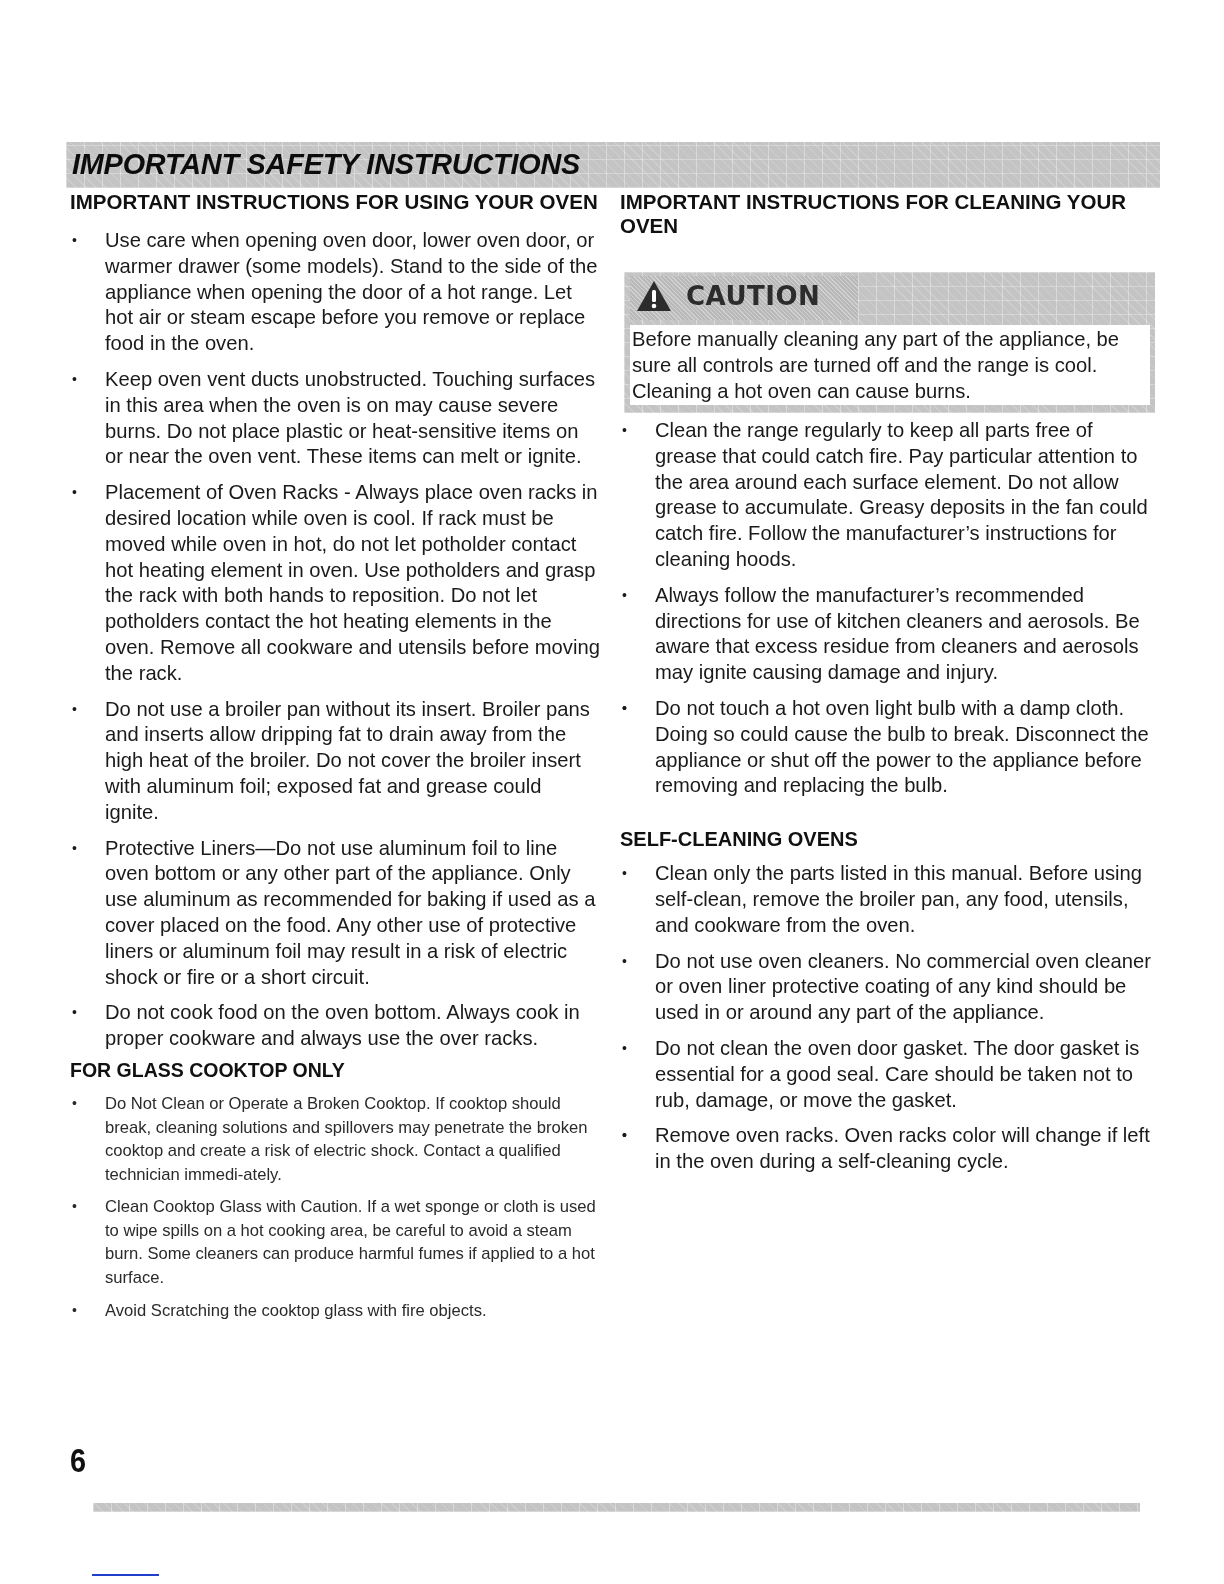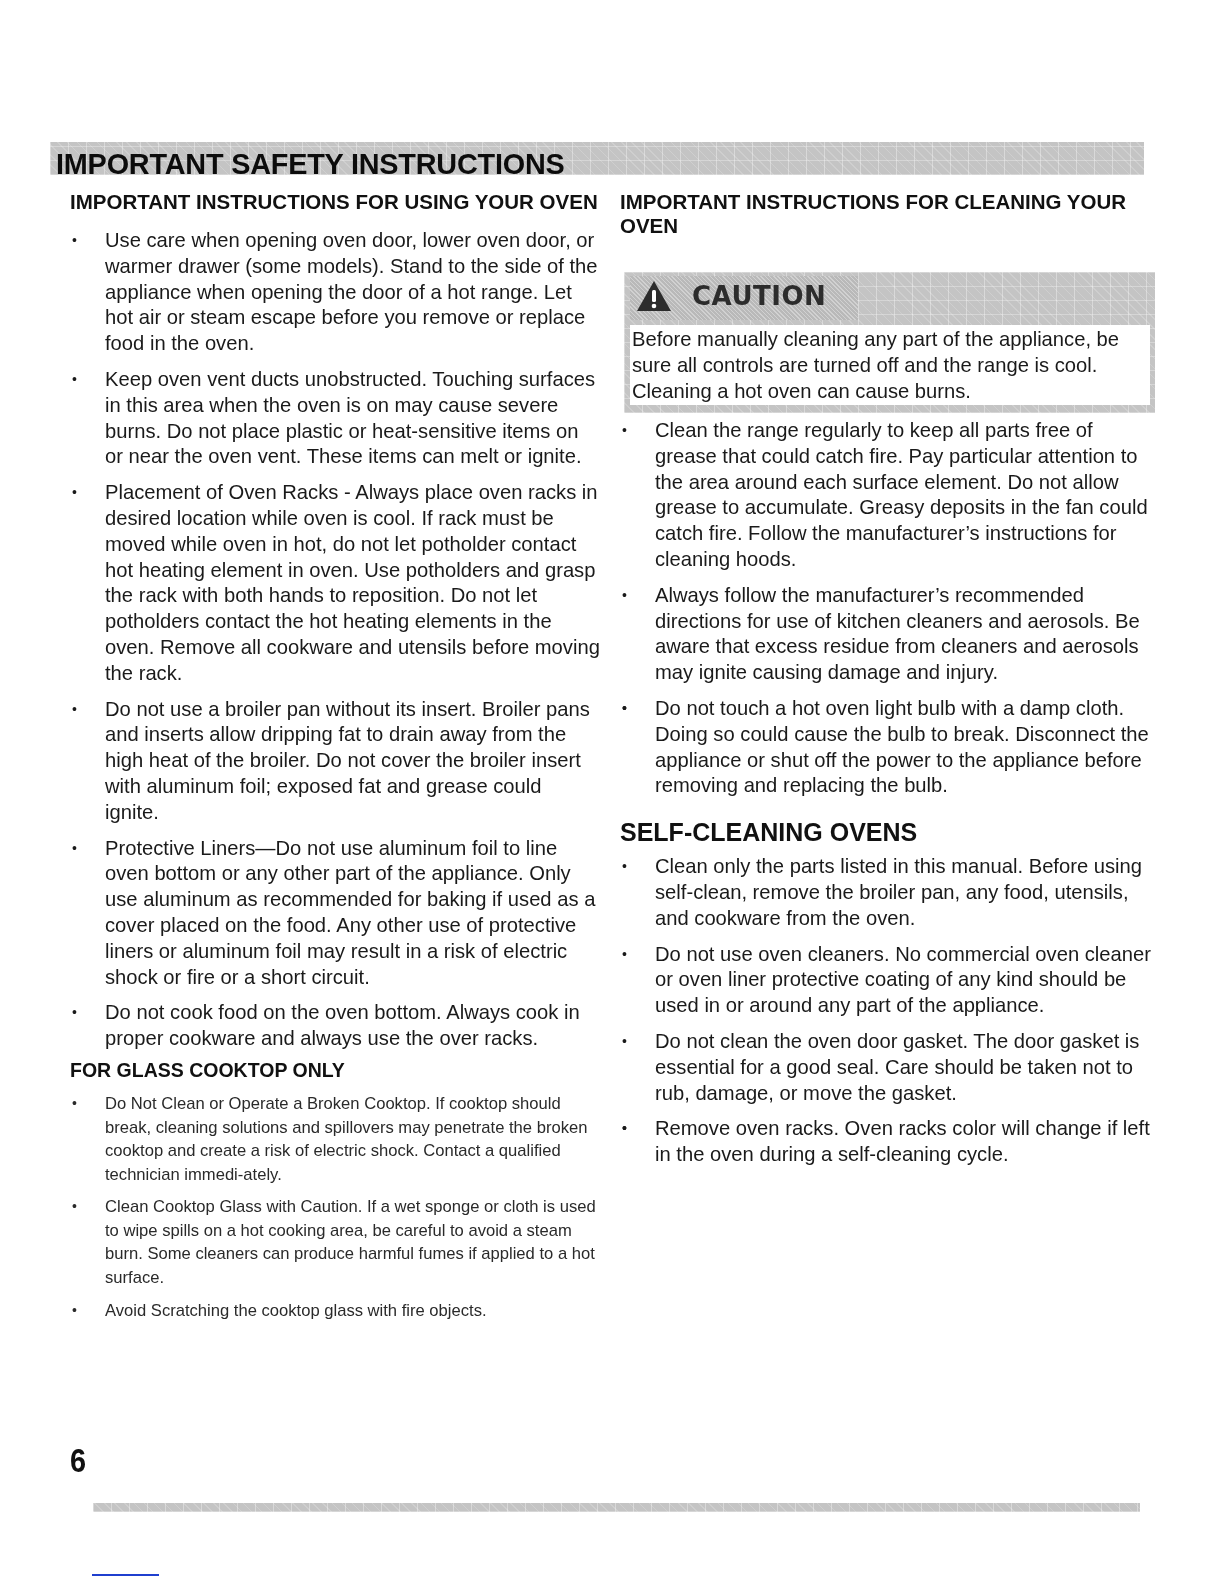--- a/index.html
+++ b/index.html
@@ -8,21 +8,21 @@
 
     .hatch {
       background-color: #c4c4c4;
       background-image:
         repeating-linear-gradient(90deg, rgba(255,255,255,0.35) 0 1px, transparent 1px 18px),
         repeating-linear-gradient(0deg, rgba(255,255,255,0.30) 0 1px, transparent 1px 14px),
         repeating-linear-gradient(45deg, rgba(255,255,255,0.18) 0 1px, transparent 1px 7px);
     }
 
     .page-banner {
-      position: absolute; left: 50px; top: 142px; width: 1094px; height: 33px;
+      position: absolute; left: 66px; top: 142px; width: 1094px; height: 46px; font-style: italic;
     }
     .page-banner-title {
       position: absolute; left: 6px; top: 2px;
       font-family: "Liberation Sans", sans-serif; font-weight: bold;
       font-size: 30px; line-height: 40px; letter-spacing: -0.2px; color: #0c0c0c;
       transform: scaleX(0.96); transform-origin: left center;
     }
 
     .col { position: absolute; top: 190px; }
     .col-left { left: 70px; width: 530px; }
@@ -43,21 +43,21 @@
 
     .caution-box {
       position: absolute; left: 624px; top: 272px; width: 531px; height: 141px;
     }
     .caution-label-bg {
       position: absolute; left: 6px; top: 4px; width: 228px; height: 44px;
       background-color: #b9b9b9;
       background-image: repeating-linear-gradient(45deg, rgba(255,255,255,0.35) 0 1px, transparent 1px 3px);
     }
     .caution-label {
-      position: absolute; left: 12px; top: 8px; display: flex; align-items: center; gap: 20px;
+      position: absolute; left: 12px; top: 8px; display: flex; align-items: center; gap: 14px;
     }
     .caution-label .warn-icon { width: 36px; height: 32px; display: block; }
     .caution-label-text {
       font-family: "DejaVu Sans", sans-serif; font-weight: bold; font-size: 26px;
       color: #2c2c2c; letter-spacing: 0.5px;
     }
     .caution-body {
       position: absolute; left: 6px; top: 53px; width: 520px; height: 80px;
       background: #ffffff; padding: 2px 0 0 2px; box-sizing: border-box;
       font-size: 20.2px; line-height: 25.8px; color: #1a1a1a;
@@ -116,21 +116,21 @@
   <div class="caution-body">Before manually cleaning any part of the appliance, be sure all controls are turned off and the range is cool. Cleaning a hot oven can cause burns.</div>
 </div>
 
 <div class="col col-right" style="top:418px;">
   <ul class="bullets">
     <li><span class="dot">•</span><span>Clean the range regularly to keep all parts free of grease that could catch fire. Pay particular attention to the area around each surface element. Do not allow grease to accumulate. Greasy deposits in the fan could catch fire. Follow the manufacturer’s instructions for cleaning hoods.</span></li>
     <li><span class="dot">•</span><span>Always follow the manufacturer’s recommended directions for use of kitchen cleaners and aerosols. Be aware that excess residue from cleaners and aerosols may ignite causing damage and injury.</span></li>
     <li><span class="dot">•</span></li>
     <li><span class="dot">•</span><span>Do not touch a hot oven light bulb with a damp cloth. Doing so could cause the bulb to break. Disconnect the appliance or shut off the power to the appliance before removing and replacing the bulb.</span></li>
   </ul>
-  <h3 class="section-heading" style="font-size:25px; margin-top:21px;">SELF-CLEANING OVENS</h3>
+  <h3 class="section-heading" style="font-size:20px; margin-top:28px;">SELF-CLEANING OVENS</h3>
   <ul class="bullets" style="margin-top:10px;">
     <li><span class="dot">•</span><span>Clean only the parts listed in this manual. Before using self-clean, remove the broiler pan, any food, utensils, and cookware from the oven.</span></li>
     <li><span class="dot">•</span><span>Do not use oven cleaners. No commercial oven cleaner or oven liner protective coating of any kind should be used in or around any part of the appliance.</span></li>
     <li><span class="dot">•</span><span>Do not clean the oven door gasket. The door gasket is essential for a good seal. Care should be taken not to rub, damage, or move the gasket.</span></li>
     <li><span class="dot">•</span></li>
     <li><span class="dot">•</span><span>Remove oven racks. Oven racks color will change if left in the oven during a self-cleaning cycle.</span></li>
   </ul>
 </div>
 
 <div class="footer-page">6</div>

